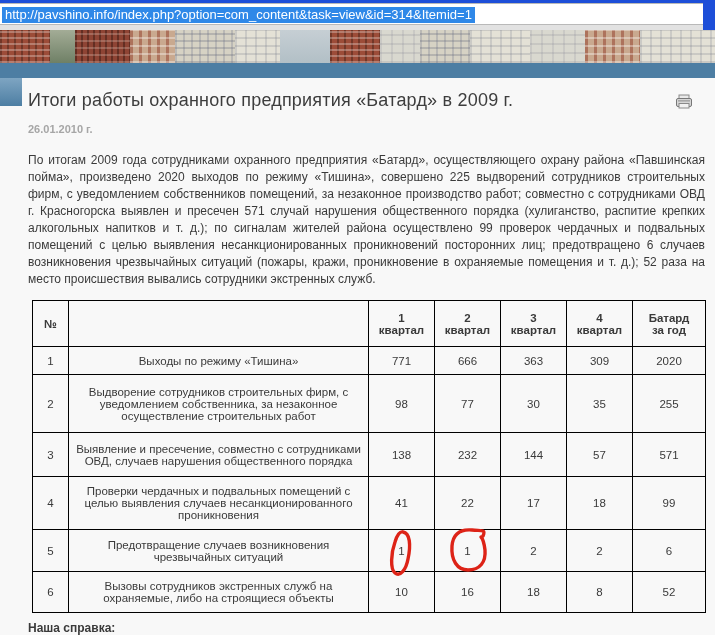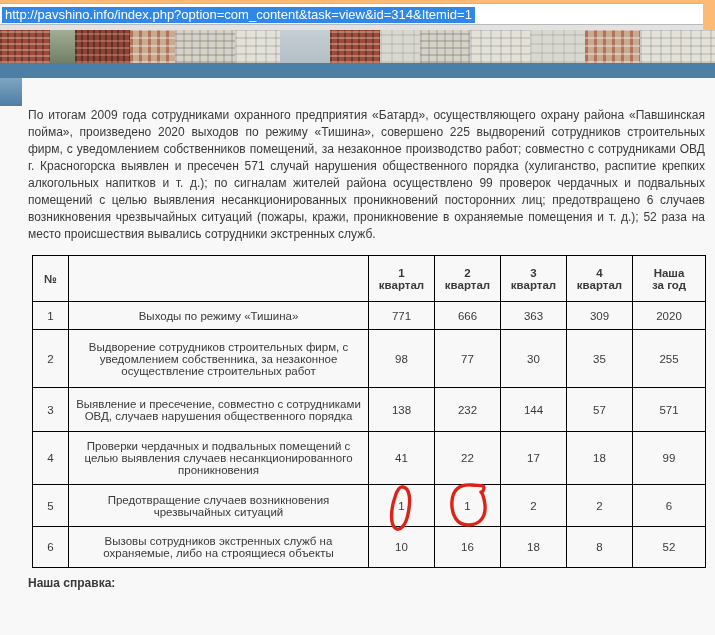--- a/index.html
+++ b/index.html
@@ -1,20 +1,20 @@
 <!DOCTYPE html>
 <html><head>
 <meta charset="utf-8">
 <style>
   * { box-sizing: border-box; }
   body { margin: 0; font-family: "Liberation Sans", sans-serif; background: #fff; }
   .page { width: 715px; height: 635px; background: #fff; overflow: hidden; position: relative; }
 
   
-  .chrome { background: #fdba74; padding: 3px 12px 0 0; }
+  .chrome { background: #1d4ed8; padding: 3px 12px 0 0; }
   .url-row { background: #fff; border-top: 1px solid #b9b9b9; border-bottom: 1px solid #b9b9b9;
              padding: 1px 2px; min-height: 19px; }
   .url-text { display: inline-block; background: #2f88e8; color: #fff; font-size: 13px;
               line-height: 16px; padding: 0 3px; white-space: nowrap; }
   .chrome-bottom { height: 5px; background: #e2e2e2; }
 
   
   .banner { height: 33px; display: flex; }
   .seg { height: 100%; }
   .brick  { background: repeating-linear-gradient(0deg, rgba(255,255,255,.28) 0 2px, transparent 2px 6px),
@@ -85,21 +85,33 @@
     <div class="seg pale" style="width:55px"></div>
     <div class="seg brickmix" style="width:55px"></div>
     <div class="seg white" style="width:75px"></div>
   </div>
   <div class="tealbar"></div>
 
   <div class="content">
     <div class="corner-square"></div>
     <div class="inner">
 
-
+      <div class="title-row">
+        <h1 class="title">Итоги работы охранного предприятия «Батард» в 2009 г.</h1>
+        <span class="print-btn">
+          <svg width="18" height="16" viewBox="0 0 18 16">
+            <rect x="4" y="1" width="10" height="4" fill="#e9e9e9" stroke="#8a8a8a"></rect>
+            <rect x="1.5" y="4.5" width="15" height="8" rx="1.5" fill="#d6d6d6" stroke="#777"></rect>
+            <rect x="4" y="9.5" width="10" height="4.5" fill="#f2f2f2" stroke="#8a8a8a"></rect>
+            <rect x="3" y="6" width="12" height="1.6" fill="#a8a8a8"></rect>
+          </svg>
+        </span>
+      </div>
+
+      <div class="date">26.01.2010 г.</div>
 
       <p class="body-text">По итогам 2009 года сотрудниками охранного предприятия «Батард», осуществляющего охрану района «Павшинская пойма», произведено 2020 выходов по режиму «Тишина», совершено 225 выдворений сотрудников строительных фирм, с уведомлением собственников помещений, за незаконное производство работ; совместно с сотрудниками ОВД г. Красногорска выявлен и пресечен 571 случай нарушения общественного порядка (хулиганство, распитие крепких алкогольных напитков и т. д.); по сигналам жителей района осуществлено 99 проверок чердачных и подвальных помещений с целью выявления несанкционированных проникновений посторонних лиц; предотвращено 6 случаев возникновения чрезвычайных ситуаций (пожары, кражи, проникновение в охраняемые помещения и т. д.); 52 раза на место происшествия вывались сотрудники экстренных служб.</p>
 
       <table class="results">
         <colgroup>
           <col style="width:36px">
             <col style="width:300px">
             <col style="width:66px">
           <col style="width:66px">
             <col style="width:66px">
@@ -111,21 +123,21 @@
           <th>№</th>
           <th></th>
           <th>1
 квартал</th>
           <th>2
 квартал</th>
           <th>3
 квартал</th>
           <th>4
 квартал</th>
-          <th>Наша
+          <th>Батард
 за год</th>
         </tr>
         <tr style="height:28px">
           <td class="num">1</td>
           <td>Выходы по режиму «Тишина»</td>
           <td>771</td>
           <td>666</td>
           <td>363</td>
           <td>309</td>
           <td>2020</td>

